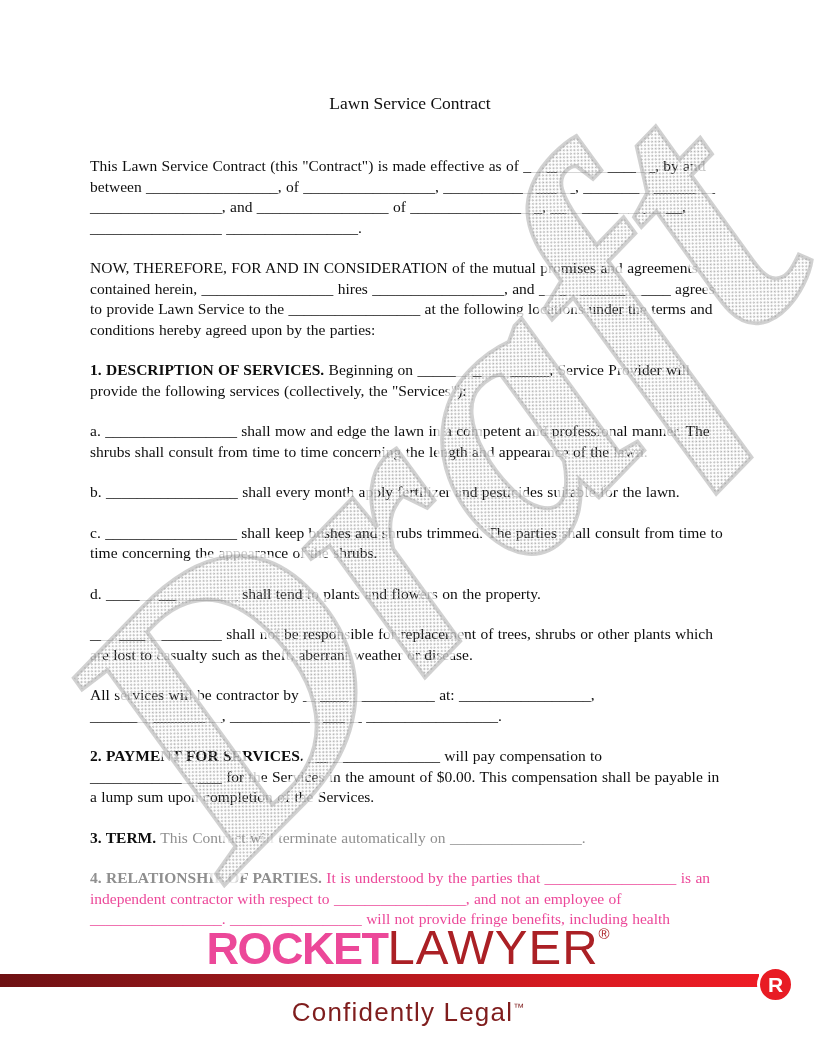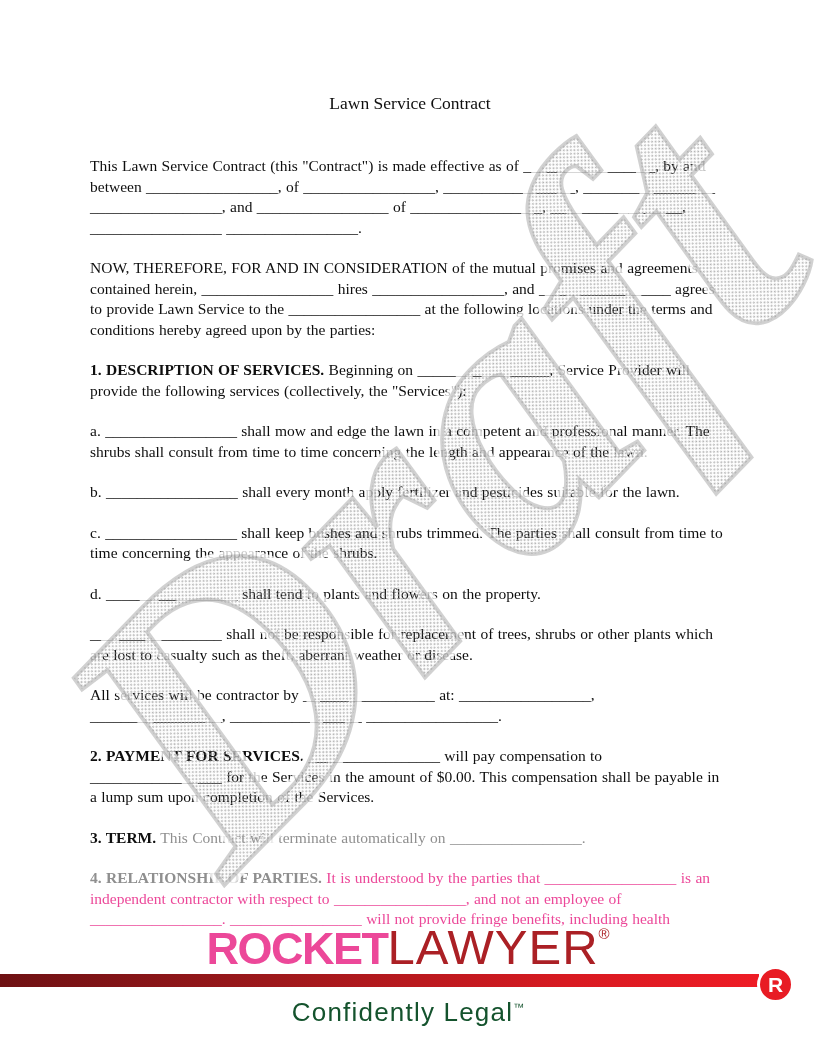--- a/index.html
+++ b/index.html
@@ -30,21 +30,21 @@
   .logo-light{font-size:49px;font-weight:100;letter-spacing:1px;color:#ab2025;}
   .logo-reg{font-size:15px;color:#ab2025;vertical-align:25px;font-weight:400;}
   .bar{position:absolute;top:974px;left:0;width:759px;height:13px;
        background:linear-gradient(90deg,#6e1113 0%,#9c181b 35%,#d81a21 75%,#ee1c25 100%);}
   .badge{position:absolute;top:966px;left:757px;width:37px;height:37px;border-radius:50%;
          background:#e81c24;border:3px solid #ffffff;box-sizing:border-box;
          display:flex;align-items:center;justify-content:center;
          color:#ffffff;font-family:"Liberation Sans",sans-serif;font-weight:bold;font-size:21px;}
   .tagline{position:absolute;top:997px;left:0;width:100%;text-align:center;
            font-family:"Liberation Sans",sans-serif;font-weight:300;font-size:26px;
-           color:#14532d;letter-spacing:1.2px;}
+           color:#7f1d1d;letter-spacing:1.2px;}
   .tm{font-size:11px;vertical-align:10px;letter-spacing:0;}
 </style>
 </head>
 <body>
 
 <div class="page">
 
   <div class="doc">
     <h1 class="title">Lawn Service Contract</h1>
     <div>

